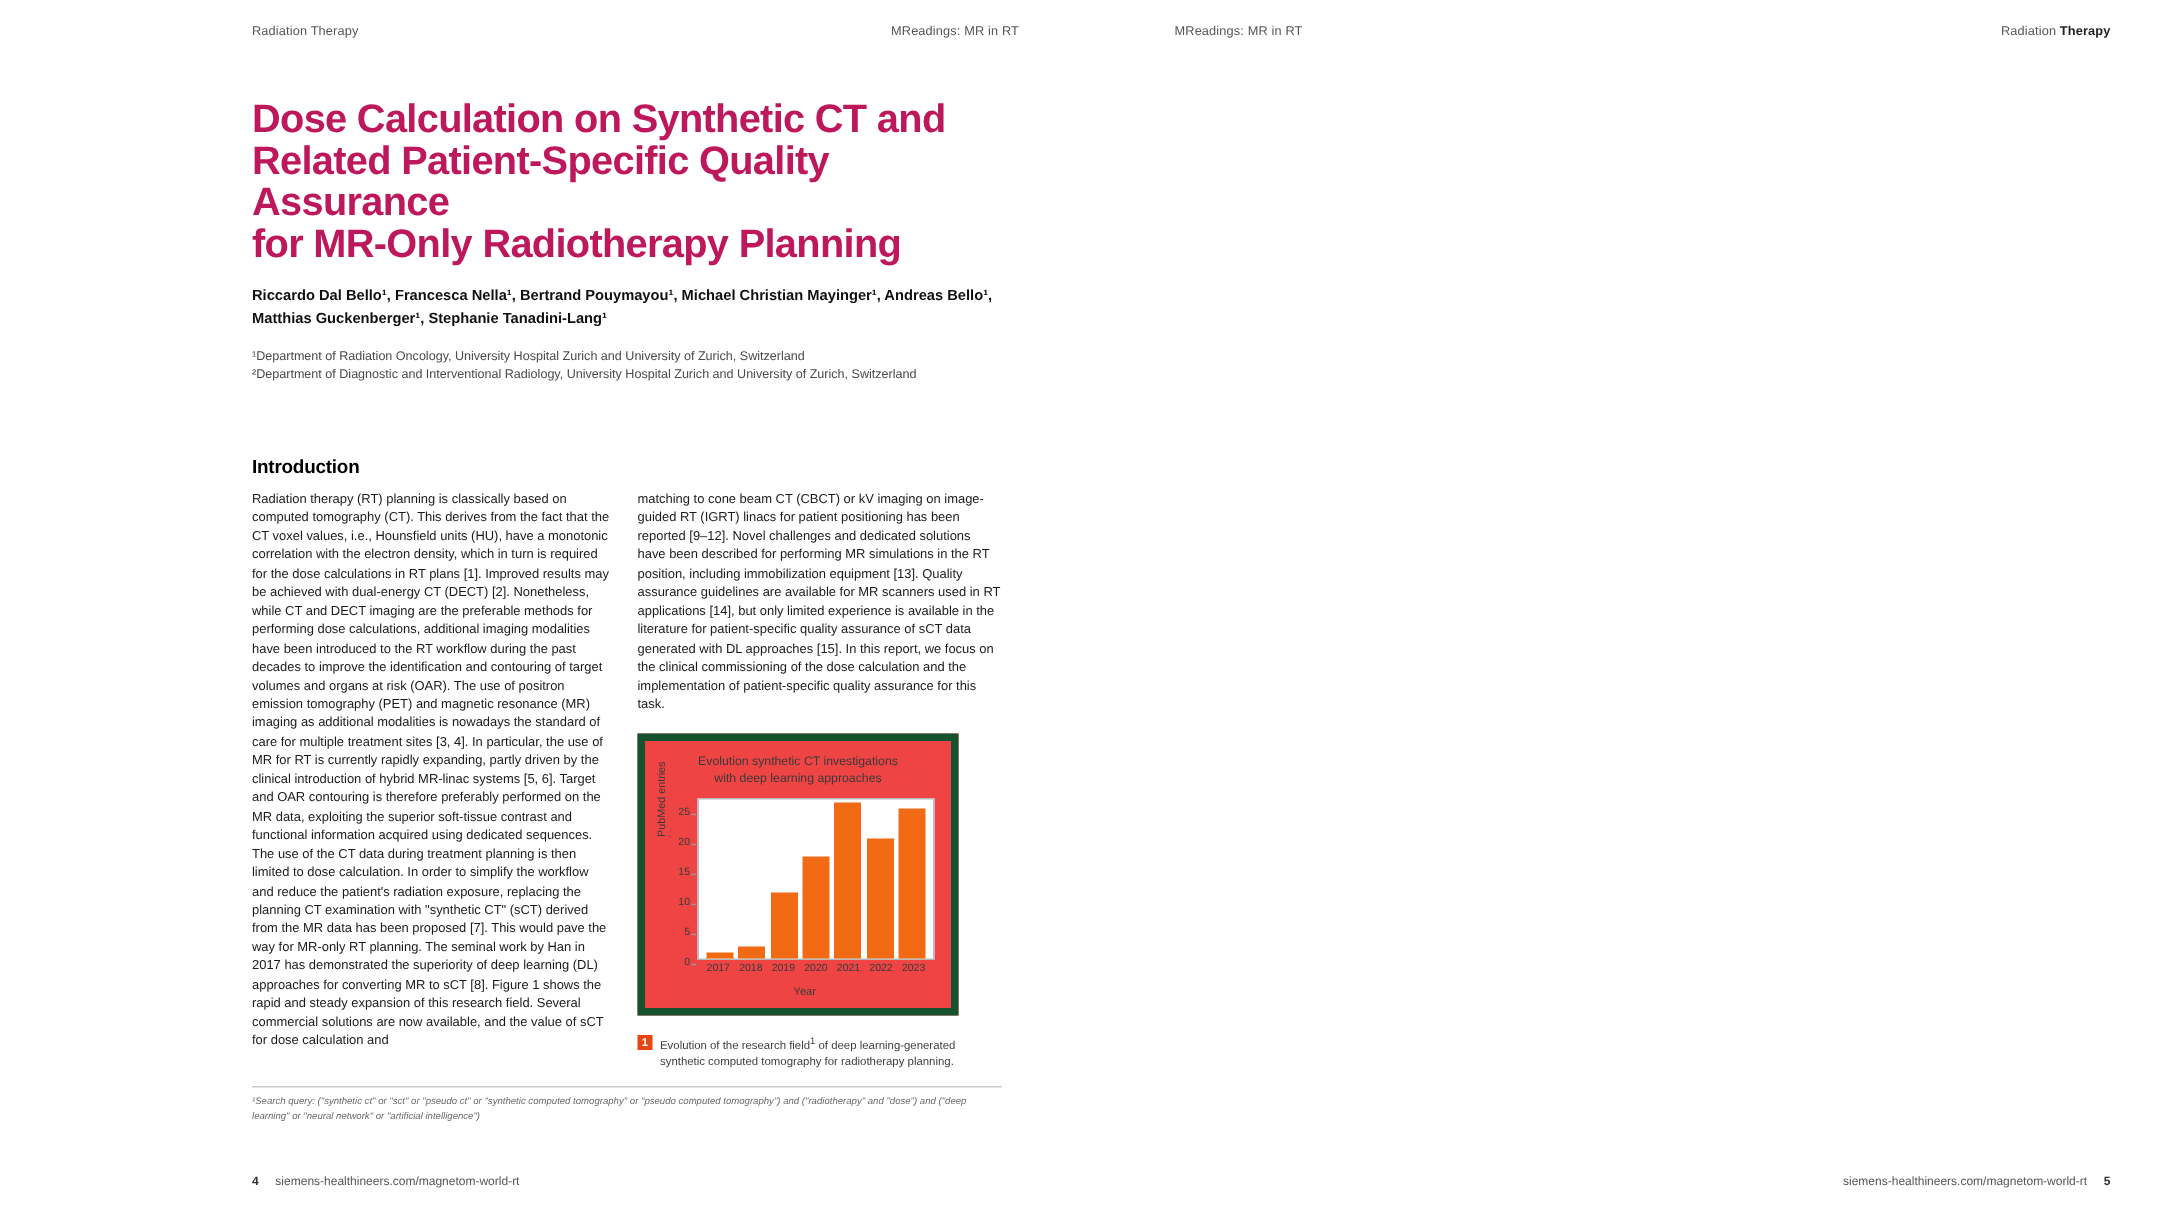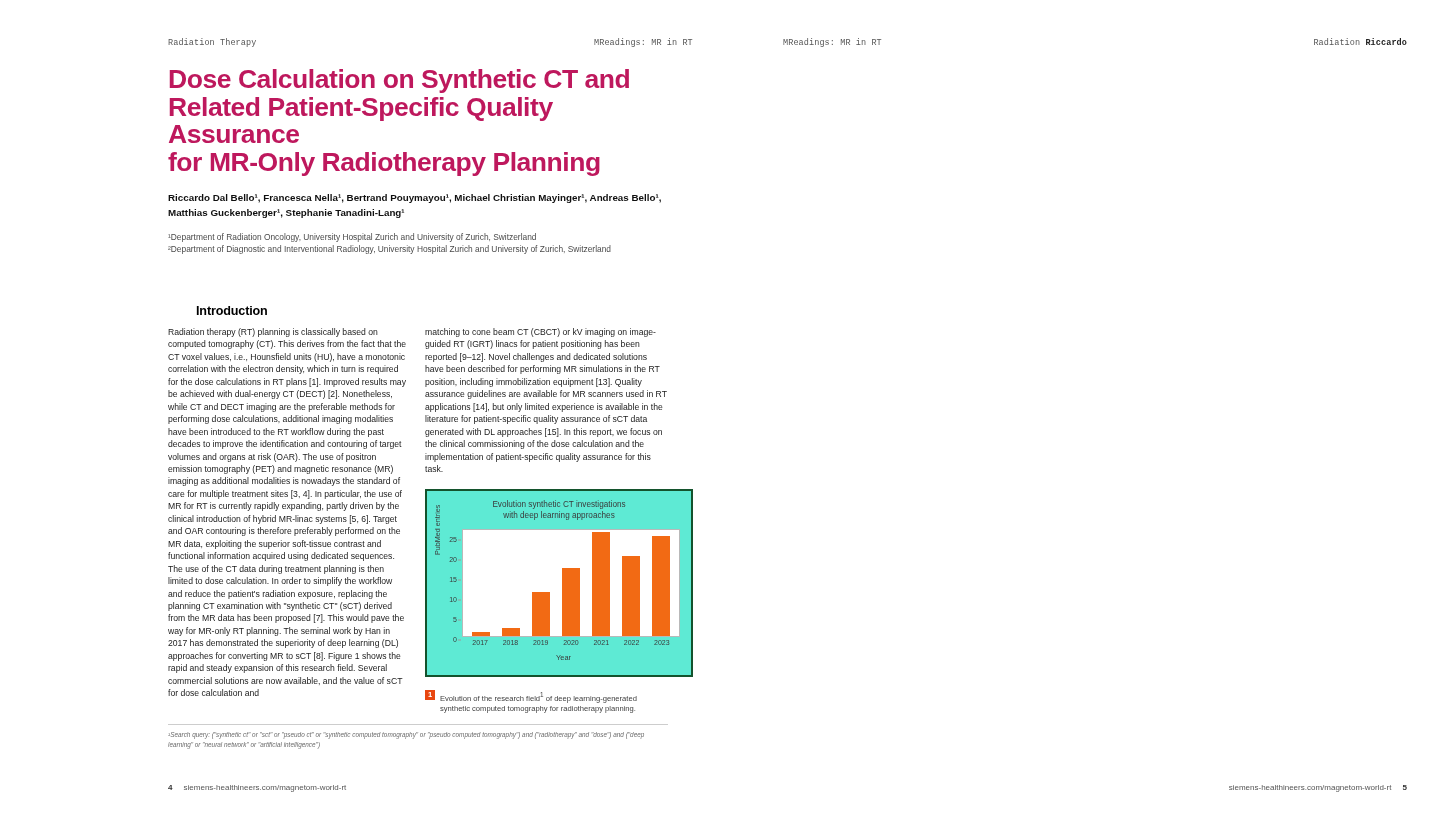--- a/index.html
+++ b/index.html
@@ -10,22 +10,22 @@
     color: #1a1a1a;
     overflow: hidden;
   }
   .spread { position: relative; width: 1448px; height: 815px; display: flex; }
   .page { position: relative; width: 724px; height: 815px; background: #fff; }
   .page-left  { padding: 0; }
   .page-right { padding: 0; }
 
   
   .runhead {
-    position: absolute; top: 38px;
-    font-size: 8.5px; letter-spacing: .1px; color: #555; font-family: Liberation Mono, monospace;
+    position: absolute; top: 15px;
+    font-size: 8.5px; letter-spacing: .1px; color: #555;
   }
   .runhead b { font-weight: 700; color: #222; }
   .rh-l-left  { left: 168px; }
   .rh-l-right { left: 594px; }
   .rh-r-left  { left: 59px; }
   .rh-r-right { right: 41px; }
 
   
   .title {
     position: absolute; left: 168px; top: 66px; width: 510px;
@@ -36,41 +36,41 @@
     position: absolute; left: 168px; top: 191px; width: 505px;
     font-size: 9.8px; line-height: 14.5px; font-weight: 600; color: #101010;
   }
   .affil {
     position: absolute; left: 168px; top: 231px; width: 520px;
     font-size: 8.4px; line-height: 12.3px; color: #4a4a4a;
   }
 
   
   h2.sec {
-    font-size: 12.6px; font-weight: 700; letter-spacing: -.15px; color: #000; margin-left: 28px;
+    font-size: 12.6px; font-weight: 700; letter-spacing: -.15px; color: #000;
   }
   .sec-intro { position: absolute; left: 168px; top: 304px; }
 
   
   .col {
     position: absolute;
     font-size: 8.65px; line-height: 12.45px;
     color: #1b1b1b; text-align: left;
     hyphens: none;
   }
   .col p { margin: 0; }
 
   .L-c1 { left: 168px; top: 326px; width: 240px; }
   .L-c2 { left: 425px; top: 326px; width: 243px; }
 
   
   .fig1 {
     position: absolute; left: 425px; top: 489px;
-    width: 268px; height: 188px;
-    border: 2px solid #14532d; background: #5eead4;
+    width: 214px; height: 188px;
+    border: 5px solid #14532d; background: #ef4444;
   }
   .fig1 .chart-title {
     text-align: center; font-size: 8.2px; color: #3a3a3a;
     line-height: 11px; padding-top: 8px;
   }
   .plotwrap { position: relative; margin: 6px 8px 0 8px; height: 136px; }
   .ylabel {
     position: absolute; left: -2px; top: 28px;
     transform: rotate(-90deg); transform-origin: left top;
     font-size: 7.2px; color: #3a3a3a; white-space: nowrap;
@@ -217,21 +217,21 @@
 
     <div class="pfoot pf-l">
       <span class="pnum">4</span>
       &nbsp;&nbsp;&nbsp;&nbsp;<span>siemens-healthineers.com/magnetom-world-rt</span>
     </div>
   </div>
 
   <div class="page page-right">
 
     <div class="runhead rh-r-left">MReadings: MR in RT</div>
-    <div class="runhead rh-r-right"><span>Radiation </span><b>Riccardo</b></div>
+    <div class="runhead rh-r-right"><span>Radiation </span><b>Therapy</b></div>
 
     <div class="pfoot pf-r">
       <span>siemens-healthineers.com/magnetom-world-rt</span>
       &nbsp;&nbsp;&nbsp;&nbsp;<span class="pnum">5</span>
     </div>
   </div>
 
 </div>
 
 </body></html>

